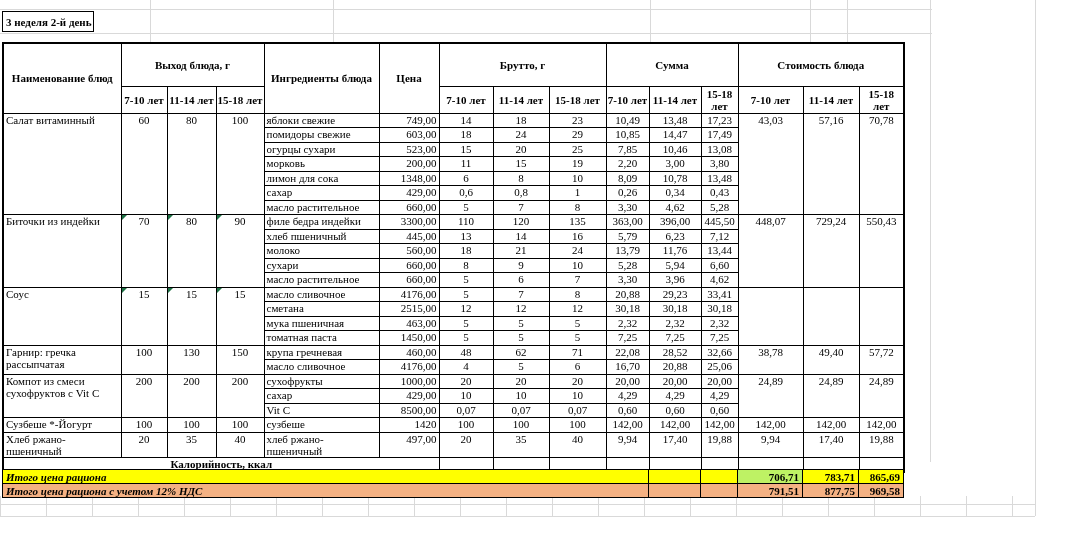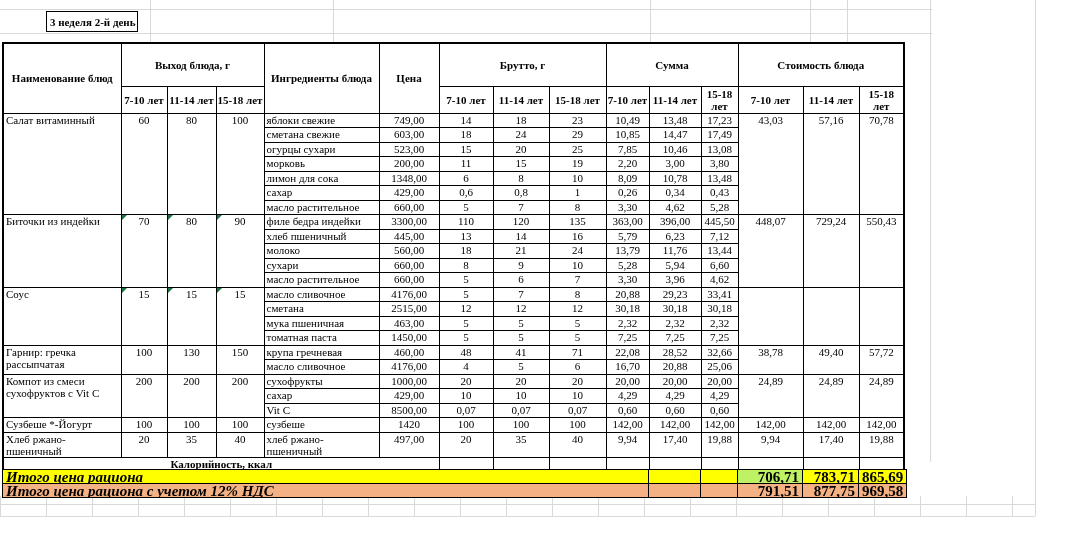--- a/index.html
+++ b/index.html
@@ -3,35 +3,35 @@
 <meta charset="utf-8">
 <style>
   html,body{margin:0;padding:0;background:#fff;}
   .canvas{position:relative;width:1080px;height:543px;background:#ffffff;overflow:hidden;
           font-family:"Liberation Serif", serif;color:#000;}
   .gridline{position:absolute;background:#d9d9d9;}
   .tickstrip{position:absolute;left:0;top:496px;width:1035px;height:20px;
              background:repeating-linear-gradient(90deg,#d9d9d9 0 1px,transparent 1px 46px);}
   .corner-cell{position:absolute;left:2px;top:11px;width:92px;height:21px;border:1px solid #000;
                background:#fff;font-weight:bold;font-size:11px;line-height:20px;padding-left:3px;
-               white-space:nowrap;box-sizing:border-box;margin-left:44px;}
+               white-space:nowrap;box-sizing:border-box;}
   table.main{position:absolute;left:2px;top:42px;border-collapse:collapse;table-layout:fixed;
              border:2px solid #000;background:#fff;}
   table.main th, table.main td{border:1px solid #000;overflow:hidden;}
   table.main th{font-size:11px;font-weight:bold;text-align:center;vertical-align:middle;padding:0 1px;}
   tr.h1{height:43px;} tr.h2{height:27px;padding-left:12px;}
   tr.data{height:14.5px;margin-top:28px;} tr.cal{height:15px;}
   table.main td{font-size:11px;line-height:12px;padding:0 2px;vertical-align:top;position:relative;}
-  td.l{text-align:left;} td.c{text-align:center;} td.r{text-align:center;}
+  td.l{text-align:left;} td.c{text-align:center;} td.r{text-align:right;}
   td.cal-label{font-weight:bold;text-align:center;}
   .flag{position:absolute;left:0;top:0;width:0;height:0;
         border-top:5px solid #1e7145;border-right:5px solid transparent;}
   table.totals{position:absolute;left:2px;top:469px;border-collapse:collapse;table-layout:fixed;
                border:1px solid #000;}
-  table.totals td{border:1px solid #000;font-size:15px;line-height:12px;height:13px;
+  table.totals td{border:1px solid #000;font-size:11px;line-height:12px;height:13px;
                   padding:0 3px;overflow:hidden;white-space:nowrap;}
   td.tot-label{font-weight:bold;font-style:italic;text-align:left;}
   td.tot-val{font-weight:bold;text-align:right;}
 </style>
 </head>
 <body>
 
 <div class="canvas">
 
   <div class="gridline" style="left:0;top:9px;width:932px;height:1px;"></div>
@@ -104,21 +104,21 @@
           <td class="c">18</td>
           <td class="c">23</td>
           <td class="c">10,49</td>
           <td class="c">13,48</td>
           <td class="c">17,23</td>
           <td class="c" rowspan="7">43,03</td>
           <td class="c" rowspan="7">57,16</td>
           <td class="c" rowspan="7">70,78</td>
         </tr>
         <tr class="data">
-          <td class="l">сметана свежие</td>
+          <td class="l">помидоры свежие</td>
           <td class="r">603,00</td>
           <td class="c">18</td>
           <td class="c">24</td>
           <td class="c">29</td>
           <td class="c">10,85</td>
           <td class="c">14,47</td>
           <td class="c">17,49</td>
         </tr>
         <tr class="data">
           <td class="l">огурцы сухари</td>
@@ -275,21 +275,21 @@
           <td class="c">7,25</td>
         </tr>
         <tr class="data">
           <td class="l" rowspan="2">Гарнир: гречка рассыпчатая</td>
           <td class="c" rowspan="2">100</td>
           <td class="c" rowspan="2">130</td>
           <td class="c" rowspan="2">150</td>
           <td class="l">крупа гречневая</td>
           <td class="r">460,00</td>
           <td class="c">48</td>
-          <td class="c">41</td>
+          <td class="c">62</td>
           <td class="c">71</td>
           <td class="c">22,08</td>
           <td class="c">28,52</td>
           <td class="c">32,66</td>
           <td class="c" rowspan="2">38,78</td>
           <td class="c" rowspan="2">49,40</td>
           <td class="c" rowspan="2">57,72</td>
         </tr>
         <tr class="data">
           <td class="l">масло сливочное</td>

